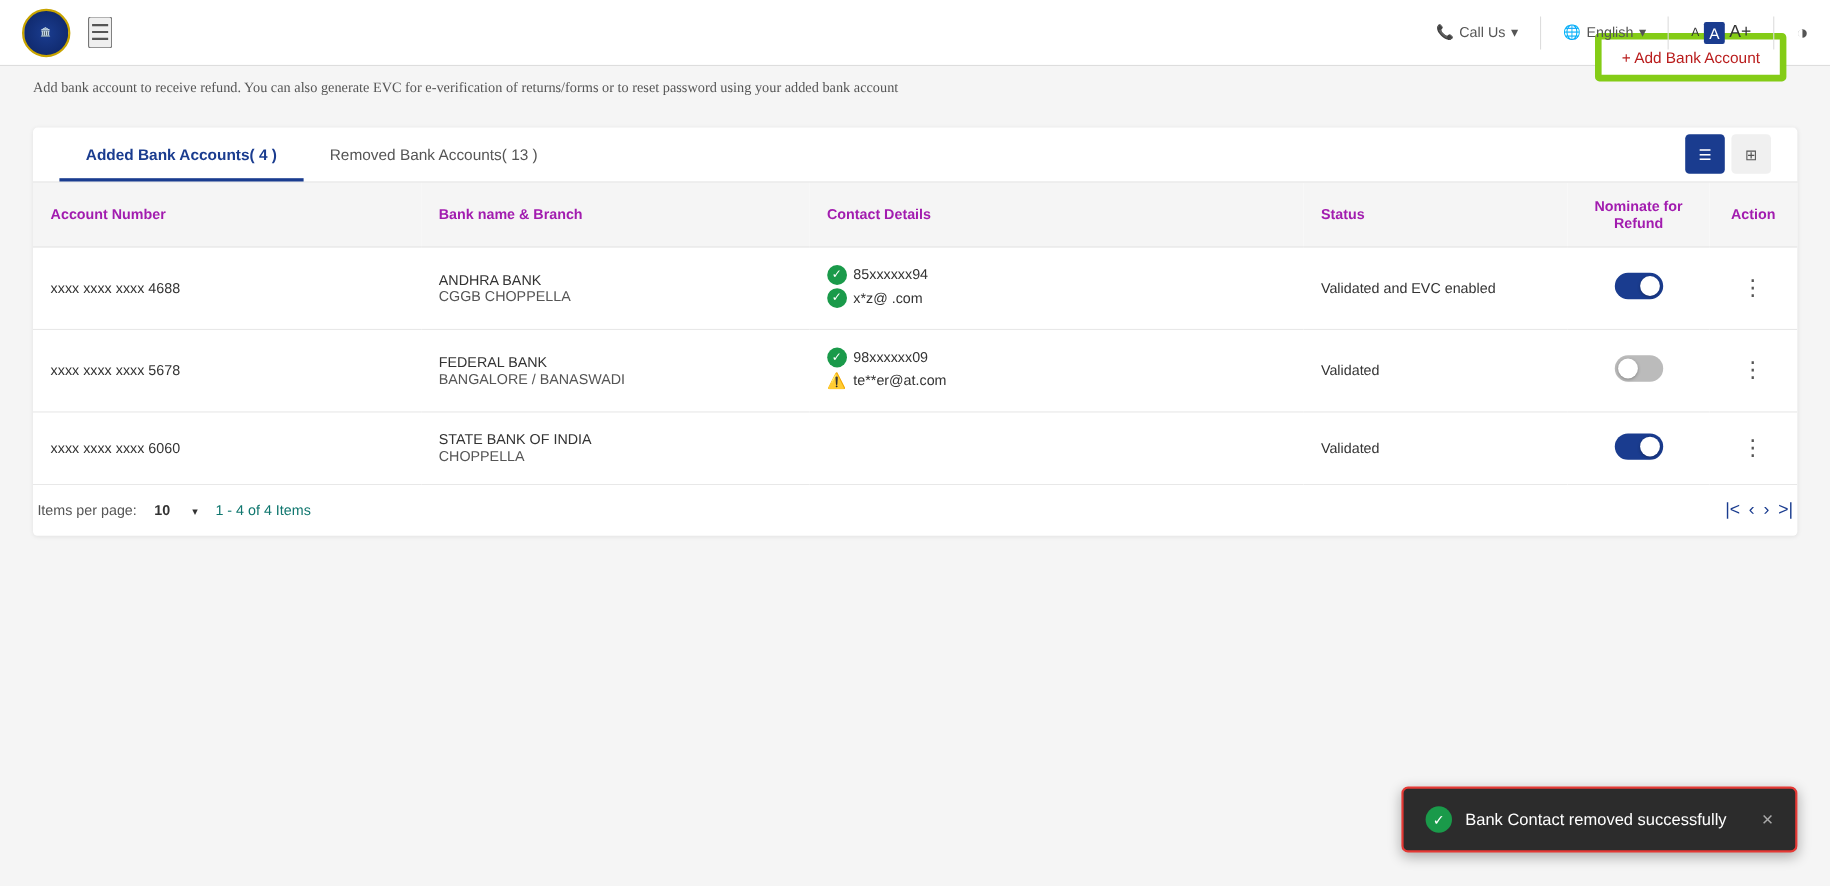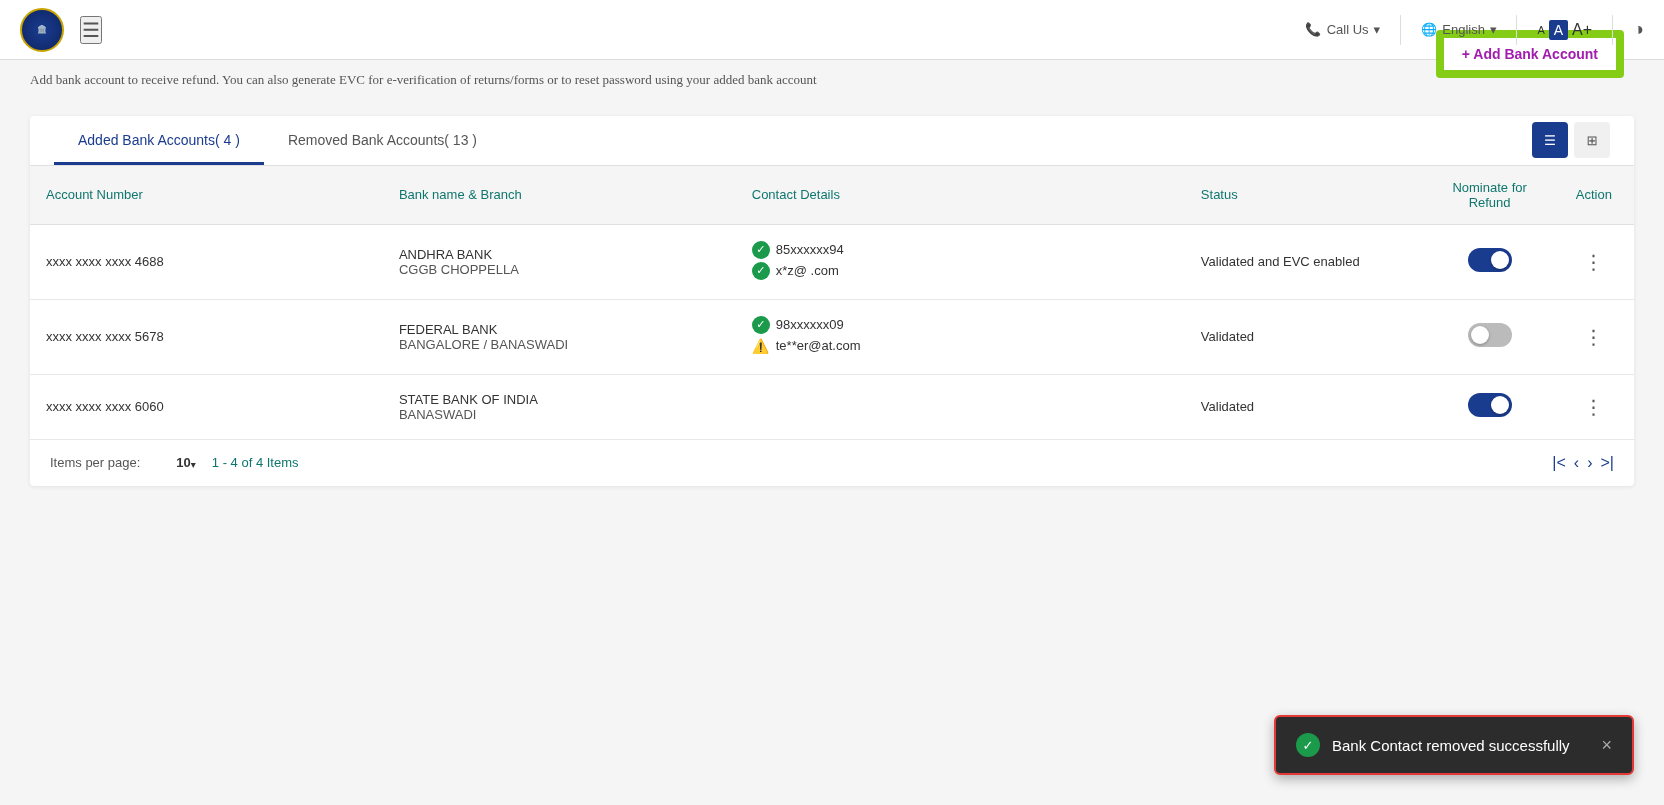--- a/index.html
+++ b/index.html
@@ -37,27 +37,27 @@
     .font-a-active { font-size: 14px; color: #fff; background: #1a3c8f; padding: 2px 5px; border-radius: 2px; cursor: pointer; }
     .font-a-large { font-size: 16px; color: #333; cursor: pointer; }
     .contrast-btn { font-size: 18px; cursor: pointer; color: #555; background: none; border: none; }
 
     
     .page-content { padding: 10px 30px 20px; }
     .description { font-size: 13px; color: #555; margin-bottom: 16px; max-width: 900px; line-height: 1.5; font-family: Liberation Serif, serif; }
     .add-bank-btn {
       float: right;
       background: #fff;
-      color: #a21caf;
-      border: 8px solid #84cc16;
+      color: #b91c1c;
+      border: 6px solid #84cc16;
       padding: 8px 18px;
       border-radius: 4px;
       font-size: 14px;
       cursor: pointer;
-      font-weight: 700;
+      font-weight: 400;
       margin-top: -40px;
       margin-right: 10px;
     }
     .clearfix::after { content: ''; display: table; clear: both; }
 
     
     .card {
       background: #fff;
       border-radius: 4px;
       padding: 0 0 0 0;
@@ -78,43 +78,43 @@
       padding: 16px 24px 14px;
       font-size: 14px;
       color: #555;
       cursor: pointer;
       border-bottom: 3px solid transparent;
       font-weight: 500;
     }
     .tab.active {
       color: #1a3c8f;
       border-bottom: 3px solid #1a3c8f;
-      font-weight: 400;
+      font-weight: 700;
     }
     .view-icons { display: flex; gap: 6px; }
     .view-icon-btn {
       width: 36px; height: 36px;
       display: flex; align-items: center; justify-content: center;
       border-radius: 4px;
       cursor: pointer;
       border: none;
     }
     .view-icon-btn.active { background: #1a3c8f; color: #fff; }
     .view-icon-btn.inactive { background: #f0f0f0; color: #555; }
 
     
     .table-container { padding: 0 0; overflow-x: auto; }
     table { width: 100%; border-collapse: collapse; }
     thead tr { background: #f5f5f5; }
     th {
       padding: 14px 16px;
       text-align: left;
-      font-weight: 400;
+      font-weight: 700;
       font-size: 13px;
-      color: #0f766e;
+      color: #a21caf;
       border-bottom: 1px solid #e0e0e0;
     }
     td {
       padding: 16px 16px;
       font-size: 13px;
       color: #333;
       border-bottom: 1px solid #e8e8e8;
       vertical-align: middle;
     }
     .col-account { width: 22%; }
@@ -161,27 +161,27 @@
     
     .dots-btn {
       background: none; border: none; cursor: pointer;
       font-size: 20px; color: #555; padding: 4px 8px;
       letter-spacing: 1px;
     }
 
     
     .pagination-row {
       display: flex; align-items: center;
-      padding: 14px 20px;
+      padding: 14px 4px;
       font-size: 13px; color: #333;
       gap: 16px;
     }
     .pagination-row .items-label { color: #555; }
     .page-size-select {
-      display: flex; align-items: flex-end; gap: 0; margin-left: 20px;
+      display: flex; align-items: flex-end; gap: 20px;
     }
     .page-size-value { font-weight: 600; }
     .dropdown-arrow { font-size: 10px; }
     .page-info { color: #0f766e; }
     .page-nav { display: flex; align-items: center; gap: 8px; margin-left: auto; }
     .page-nav-btn { background: none; border: none; cursor: pointer; color: #1a3c8f; font-size: 16px; }
 
     
     .toast {
       position: fixed;
@@ -329,21 +329,21 @@
         <div class="toggle-slider off">
           <div class="toggle-thumb off"></div>
         </div>
       </label></td>
               <td class="col-action" style="text-align: center;"><button class="dots-btn">⋮</button></td>
             </tr>
             <tr>
               <td class="col-account">xxxx xxxx xxxx 6060</td>
               <td class="col-bank">
                 <div>STATE BANK OF INDIA</div>
-                <div style="color:#555;">BANASWADI</div>
+                <div style="color:#555;">CHOPPELLA</div>
               </td>
               <td class="col-contact"></td>
               <td class="col-status">Validated</td>
               <td class="col-nominate" style="text-align: center;">
       <label class="toggle">
         <div class="toggle-slider on">
           <div class="toggle-thumb on"></div>
         </div>
       </label></td>
               <td class="col-action" style="text-align: center;"><button class="dots-btn">⋮</button></td>

